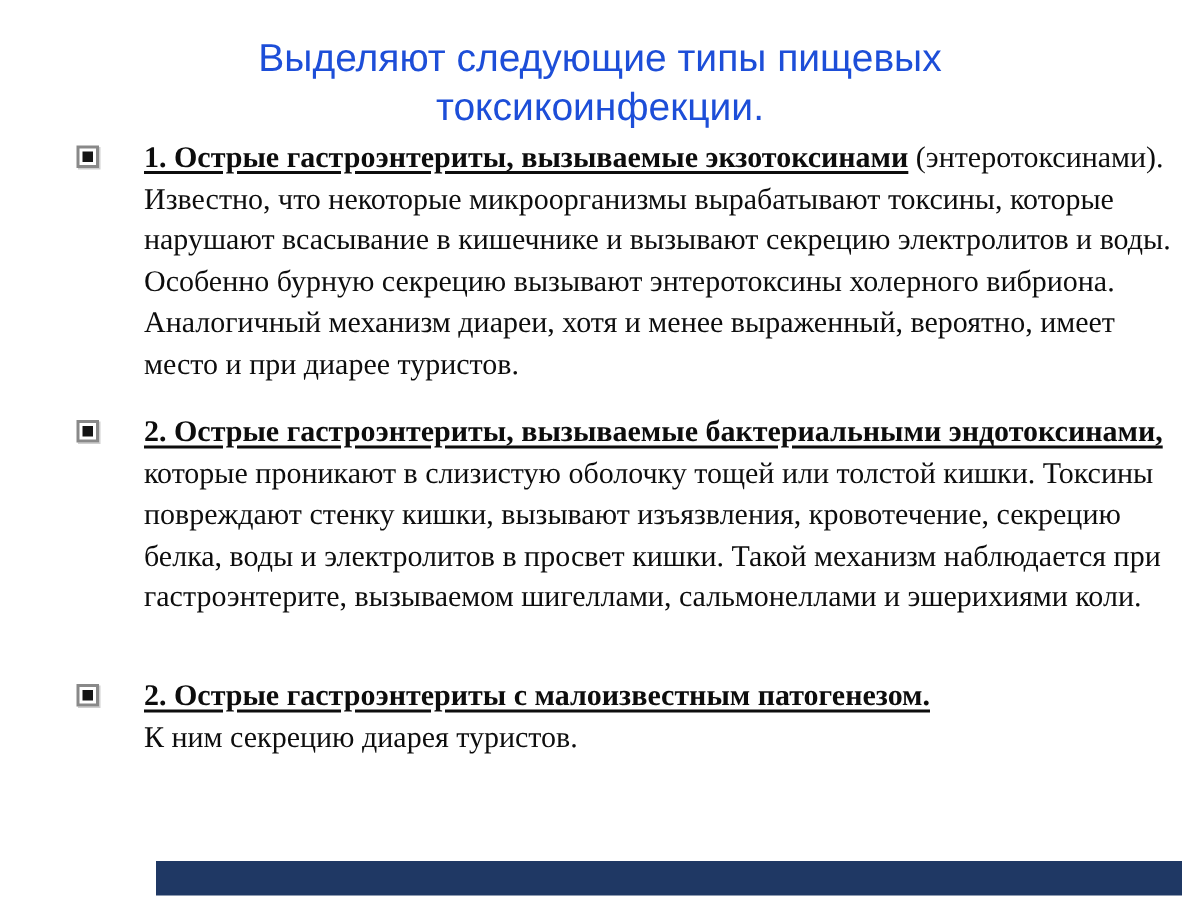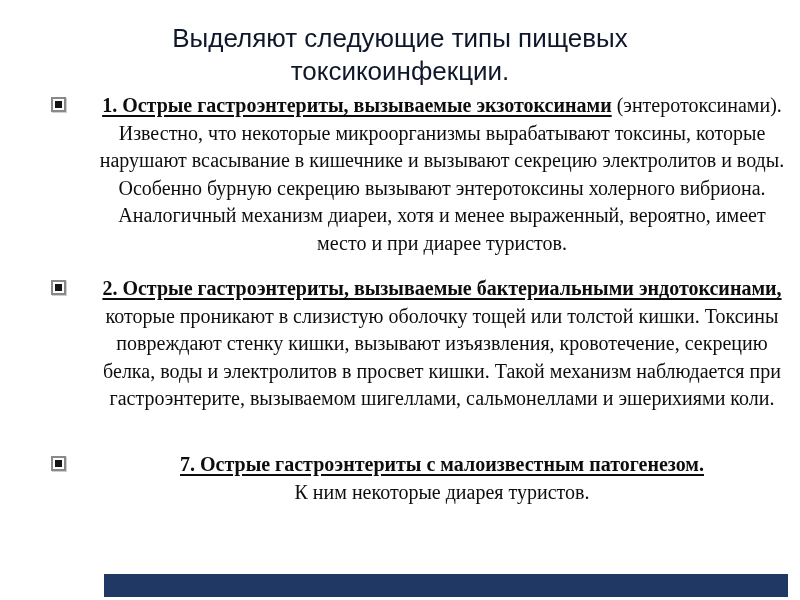--- a/index.html
+++ b/index.html
@@ -19,32 +19,32 @@
     position: absolute;
     top: 22px;
     left: 0;
     width: 100%;
     margin: 0;
     text-align: center;
     font-family: "Liberation Sans", sans-serif;
     font-size: 26px;
     font-weight: 400;
     line-height: 33px;
-    color: #0f172a;
+    color: #1d4ed8;
     white-space: pre-line;
   }
   .bullet {
     position: absolute;
     left: 96px;
     width: 692px;
     font-family: "Liberation Serif", serif;
     font-size: 20px;
     line-height: 27.5px;
     color: #0d0d0d;
-    text-align: center;
+    text-align: left;
   }
   .bullet p { margin: 0; }
   #b1 { top: 92px; }
   #b2 { top: 275px; }
   #b3 { top: 451px; }
   .glyph {
     position: absolute;
     left: -45px;
     top: 5px;
     width: 11px;
@@ -95,19 +95,19 @@
     <span class="glyph">
       <span class="glyph-core"></span>
     </span>
     <p><span class="hd">2. Острые гастроэнтериты, вызываемые бактериальными эндотоксинами, </span><span>которые проникают в слизистую оболочку тощей или толстой кишки. Токсины повреждают стенку кишки, вызывают изъязвления, кровотечение, секрецию белка, воды и электролитов в просвет кишки. Такой механизм наблюдается при гастроэнтерите, вызываемом шигеллами, сальмонеллами и эшерихиями коли.</span></p>
   </div>
 
   <div class="bullet" id="b3">
     <span class="glyph">
       <span class="glyph-core"></span>
     </span>
-    <p><span class="hd">7. Острые гастроэнтериты с малоизвестным патогенезом.</span></p>
-    <p class="b3-body">К  ним некоторые диарея туристов.</p>
+    <p><span class="hd">2. Острые гастроэнтериты с малоизвестным патогенезом.</span></p>
+    <p class="b3-body">К  ним секрецию диарея туристов.</p>
   </div>
 
   <div class="footer-bar" style="background: rgb(31, 56, 100);"></div>
 
 </div>
 
 </body></html>

